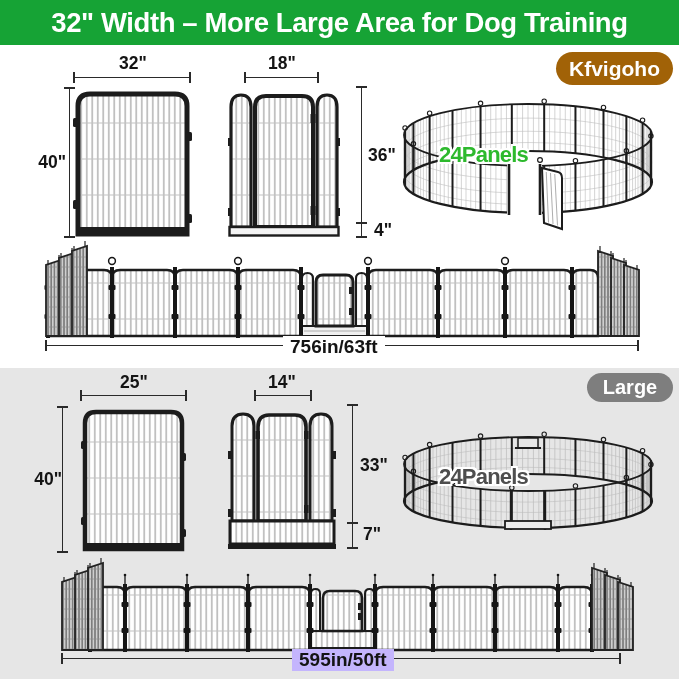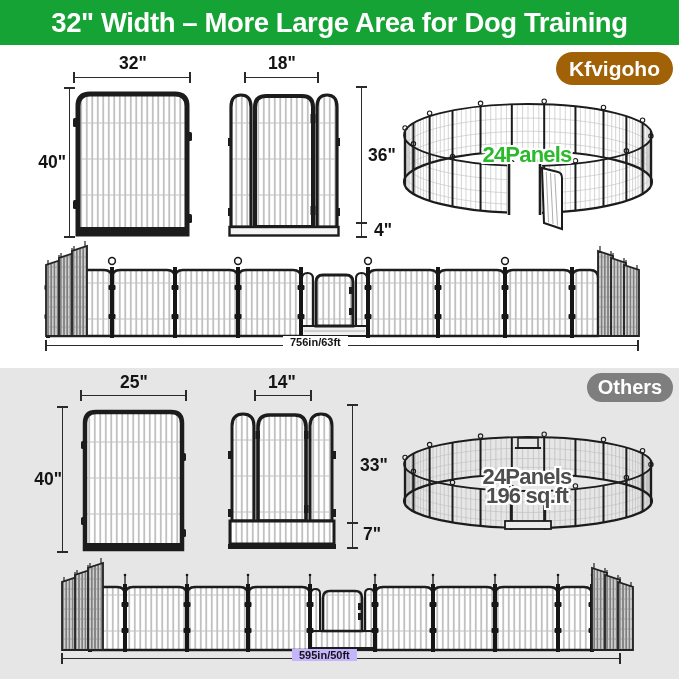--- a/index.html
+++ b/index.html
@@ -14,26 +14,26 @@
   .badge.gray{left:587px;top:373px;width:86px;height:29px;background:#7E7E7E;font-size:20px}
   .dim-label{position:absolute;font-weight:bold;font-size:17.5px;color:#141414;white-space:nowrap;z-index:3}
   .hdim{position:absolute;border-top:1.8px solid #2a2a2a;z-index:2}
   .hdim::before,.hdim::after{content:"";position:absolute;top:-6px;width:1.8px;height:11px;background:#2a2a2a}
   .hdim::before{left:-1px}
   .hdim::after{right:-1px}
   .vdim{position:absolute;border-left:1.8px solid #2a2a2a;z-index:2}
   .vdim::before,.vdim::after{content:"";position:absolute;left:-6px;width:11px;height:1.8px;background:#2a2a2a}
   .vdim::before{top:-1px}
   .vdim::after{bottom:-1px}
-  .pen-label{position:absolute;width:176px;text-align:center;font-weight:bold;font-size:22px;line-height:19px;letter-spacing:-0.8px;z-index:4;
+  .pen-label{position:absolute;width:176px;font-weight:bold;font-size:22px;line-height:19px;letter-spacing:-0.8px;z-index:4;
     text-shadow:-2px -2px 0 #fff,2px -2px 0 #fff,-2px 2px 0 #fff,2px 2px 0 #fff,0 -2px 0 #fff,0 2px 0 #fff,-2px 0 0 #fff,2px 0 0 #fff}
   .pen-label .l1,.pen-label .l2{display:block}
   .pen-label.greentxt{color:#2DB92D}
   .pen-label.graytxt{color:#4e4e4e}
-  .rowdim-label{position:absolute;font-weight:bold;font-size:11px;color:#141414;padding:0 7px;white-space:nowrap;z-index:3}
+  .rowdim-label{position:absolute;font-weight:bold;font-size:19px;color:#141414;padding:0 7px;white-space:nowrap;z-index:3}
   .rowdim-label.onwhite{background:#fff}
   .rowdim-label.ongray{background:#c4b5fd}
   svg.gfx{position:absolute;overflow:visible;z-index:1}
 </style>
 </head>
 <body>
 
 <div class="stage">
 
   <svg id="svgdefs" width="0" height="0" style="position:absolute" aria-hidden="true">
@@ -353,21 +353,21 @@
       <line x1="573" y1="10" x2="573" y2="5" stroke="#222" stroke-width="1.2"></line>
       <line x1="584" y1="15" x2="584" y2="10" stroke="#222" stroke-width="1.2"></line>
       <polygon points="584,88 584,17 599,22 599,88" fill="url(#dense)" stroke="#222" stroke-width="1.8"></polygon>
       <line x1="586" y1="17" x2="586" y2="12" stroke="#222" stroke-width="1.2"></line>
       <line x1="597" y1="22" x2="597" y2="17" stroke="#222" stroke-width="1.2"></line>
     </svg>
   <div class="hdim" style="left:46px;top:345px;width:592px"></div>
   <div class="rowdim-label onwhite" style="left:283px;top:336px">756in/63ft</div>
 
   <div class="section-others"></div>
-  <div class="badge gray">Others</div>
+  <div class="badge gray">Large</div>
 
   <div class="dim-label" style="left:104px;top:372px;width:60px;text-align:center">25"</div>
   <div class="hdim" style="left:81px;top:395px;width:105px"></div>
   <div class="dim-label" style="left:22px;top:469px;width:40px;text-align:right">40"</div>
   <div class="vdim" style="left:62px;top:407px;height:145px"></div>
   <svg class="gfx" style="left:81px;top:407px" width="105" height="145" viewBox="0 0 105 145">
     <path d="M4 142 L4 16 Q4 5 15 5 L90 5 Q101 5 101 16 L101 142 Z" fill="url(#vbars)" stroke="#1c1c1c" stroke-width="4.5"></path>
     <rect x="2" y="136" width="101" height="8" fill="#1c1c1c"></rect>
     <rect x="0" y="34" width="4" height="8" rx="1.5" fill="#1c1c1c"></rect>
     <rect x="0" y="110" width="4" height="8" rx="1.5" fill="#1c1c1c"></rect>
@@ -583,21 +583,20 @@
       <ellipse cx="130" cy="36" rx="124" ry="27" fill="none" stroke="#1c1c1c" stroke-width="1.8"></ellipse>
       <ellipse cx="130" cy="73" rx="124" ry="27" fill="none" stroke="#1c1c1c" stroke-width="2.2"></ellipse>
       <rect x="120" y="10" width="20" height="10" fill="#E6E6E6" stroke="#1c1c1c" stroke-width="1.5"></rect>
       <line x1="117" y1="20" x2="143" y2="20" stroke="#1c1c1c" stroke-width="2"></line>
       <line x1="113" y1="62" x2="113" y2="102" stroke="#1c1c1c" stroke-width="2.4"></line>
       <line x1="147" y1="62" x2="147" y2="102" stroke="#1c1c1c" stroke-width="2.4"></line>
       <rect x="107" y="93" width="46" height="8" fill="#ececec" stroke="#1c1c1c" stroke-width="1.8"></rect>
     </svg>
   <div class="pen-label graytxt" style="left:439px;top:467px">
     <span class="l1">24Panels</span>
-    <span class="l2">196 sq.ft</span>
   </div>
 
   <svg id="row-bot" class="gfx" style="left:55px;top:560px" width="570" height="95" viewBox="0 0 570 95">
       <path d="M35 90 L35 35 Q35 27 43 27 L62 27 Q70 27 70 35 L70 90 Z" fill="url(#vbars)" stroke="#1c1c1c" stroke-width="2.4"></path>
       <path d="M70 90 L70 35 Q70 27 78 27 L124 27 Q132 27 132 35 L132 90 Z" fill="url(#vbars)" stroke="#1c1c1c" stroke-width="2.4"></path>
       <path d="M132 90 L132 35 Q132 27 140 27 L185 27 Q193 27 193 35 L193 90 Z" fill="url(#vbars)" stroke="#1c1c1c" stroke-width="2.4"></path>
       <path d="M193 90 L193 35 Q193 27 201 27 L247 27 Q255 27 255 35 L255 90 Z" fill="url(#vbars)" stroke="#1c1c1c" stroke-width="2.4"></path>
       <path d="M320 90 L320 35 Q320 27 328 27 L370 27 Q378 27 378 35 L378 90 Z" fill="url(#vbars)" stroke="#1c1c1c" stroke-width="2.4"></path>
       <path d="M378 90 L378 35 Q378 27 386 27 L432 27 Q440 27 440 35 L440 90 Z" fill="url(#vbars)" stroke="#1c1c1c" stroke-width="2.4"></path>
       <path d="M440 90 L440 35 Q440 27 448 27 L495 27 Q503 27 503 35 L503 90 Z" fill="url(#vbars)" stroke="#1c1c1c" stroke-width="2.4"></path>

